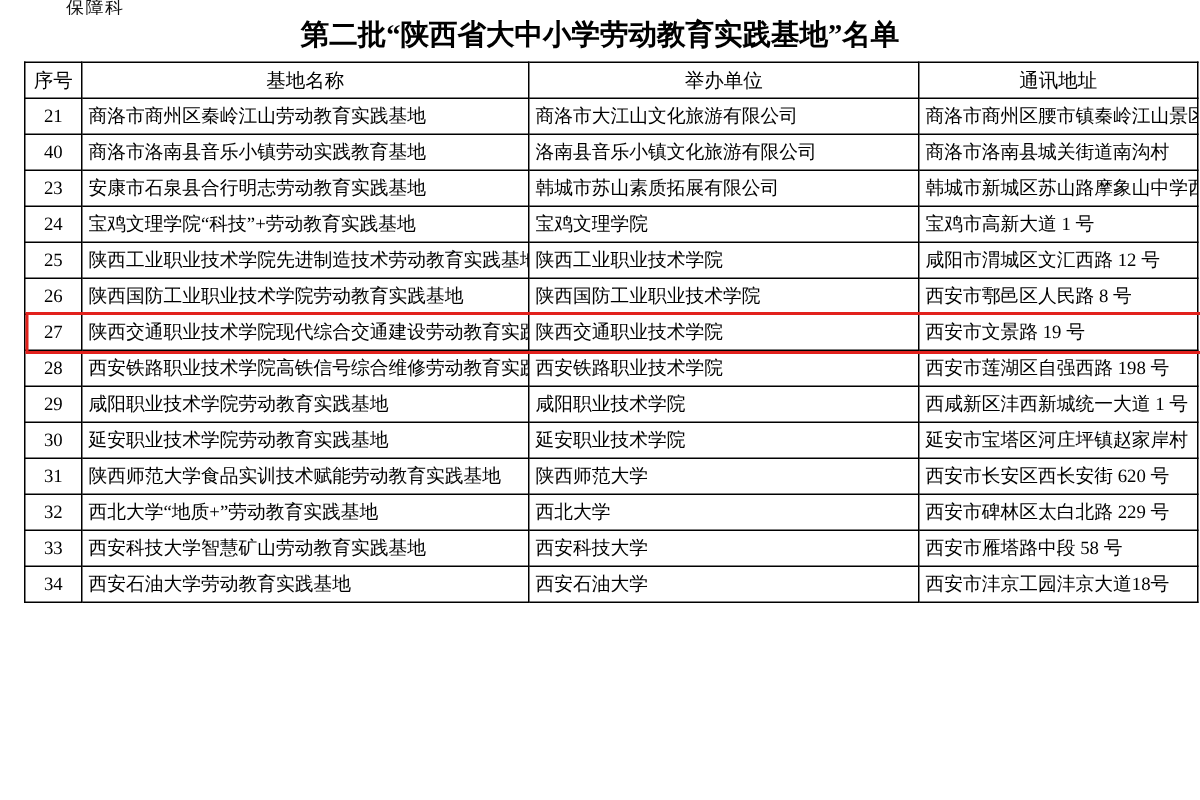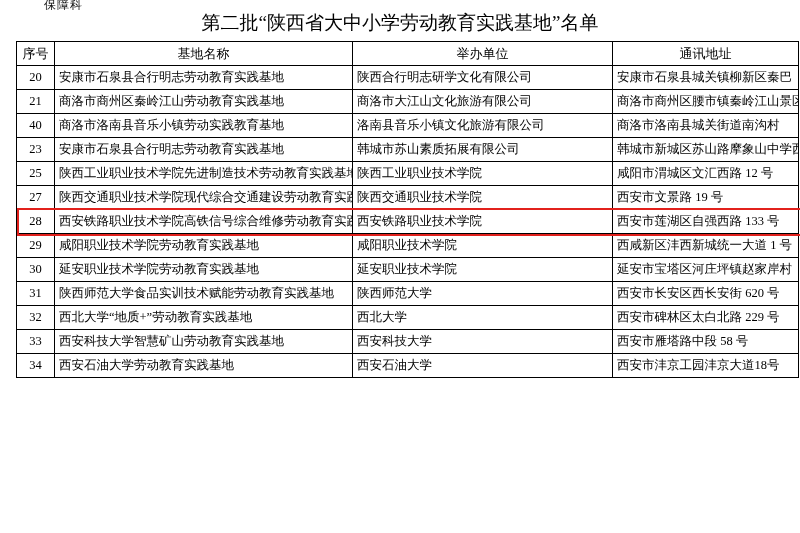--- a/index.html
+++ b/index.html
@@ -32,21 +32,21 @@
     overflow: hidden;
     line-height: 10px;
   }
   .doc-title {
     position: absolute;
     top: 10px;
     left: 0;
     width: 800px;
     text-align: center;
     font-size: 19px;
-    font-weight: normal;
+    font-weight: bold;
     font-family: "Liberation Serif", "DejaVu Serif", serif;
     letter-spacing: 0px;
     white-space: nowrap;
   }
   table.main-table {
     position: absolute;
     top: 41px;
     left: 16px;
     width: 782px;
     border-collapse: collapse;
@@ -116,60 +116,66 @@
     <thead>
       <tr>
         <th>序号</th>
         <th>基地名称</th>
         <th>举办单位</th>
         <th>通讯地址</th>
       </tr>
     </thead>
     <tbody id="table-body">
         <tr>
-          <td class="seq">20</td>
-          <td class="name">安康市石泉县合行明志劳动教育实践基地</td>
-          <td class="org">陕西合行明志研学文化有限公司</td>
-          <td class="addr">安康市石泉县城关镇柳新区秦巴</td>
-        </tr>
-        <tr>
           <td class="seq">21</td>
           <td class="name">商洛市商州区秦岭江山劳动教育实践基地</td>
           <td class="org">商洛市大江山文化旅游有限公司</td>
           <td class="addr">商洛市商州区腰市镇秦岭江山景区</td>
         </tr>
         <tr>
           <td class="seq">40</td>
           <td class="name">商洛市洛南县音乐小镇劳动实践教育基地</td>
           <td class="org">洛南县音乐小镇文化旅游有限公司</td>
           <td class="addr">商洛市洛南县城关街道南沟村</td>
         </tr>
         <tr>
           <td class="seq">23</td>
           <td class="name">安康市石泉县合行明志劳动教育实践基地</td>
           <td class="org">韩城市苏山素质拓展有限公司</td>
           <td class="addr">韩城市新城区苏山路摩象山中学西</td>
         </tr>
         <tr>
+          <td class="seq">24</td>
+          <td class="name">宝鸡文理学院“科技”+劳动教育实践基地</td>
+          <td class="org">宝鸡文理学院</td>
+          <td class="addr">宝鸡市高新大道 1 号</td>
+        </tr>
+        <tr>
           <td class="seq">25</td>
           <td class="name">陕西工业职业技术学院先进制造技术劳动教育实践基地</td>
           <td class="org">陕西工业职业技术学院</td>
           <td class="addr">咸阳市渭城区文汇西路 12 号</td>
         </tr>
         <tr>
+          <td class="seq">26</td>
+          <td class="name">陕西国防工业职业技术学院劳动教育实践基地</td>
+          <td class="org">陕西国防工业职业技术学院</td>
+          <td class="addr">西安市鄠邑区人民路 8 号</td>
+        </tr>
+        <tr>
           <td class="seq">27</td>
           <td class="name">陕西交通职业技术学院现代综合交通建设劳动教育实践基地</td>
           <td class="org">陕西交通职业技术学院</td>
           <td class="addr">西安市文景路 19 号</td>
         </tr>
         <tr>
           <td class="seq">28</td>
           <td class="name">西安铁路职业技术学院高铁信号综合维修劳动教育实践基地</td>
           <td class="org">西安铁路职业技术学院</td>
-          <td class="addr">西安市莲湖区自强西路 133 号</td>
+          <td class="addr">西安市莲湖区自强西路 198 号</td>
         </tr>
         <tr>
           <td class="seq">29</td>
           <td class="name">咸阳职业技术学院劳动教育实践基地</td>
           <td class="org">咸阳职业技术学院</td>
           <td class="addr">西咸新区沣西新城统一大道 1 号</td>
         </tr>
         <tr>
           <td class="seq">30</td>
           <td class="name">延安职业技术学院劳动教育实践基地</td>

